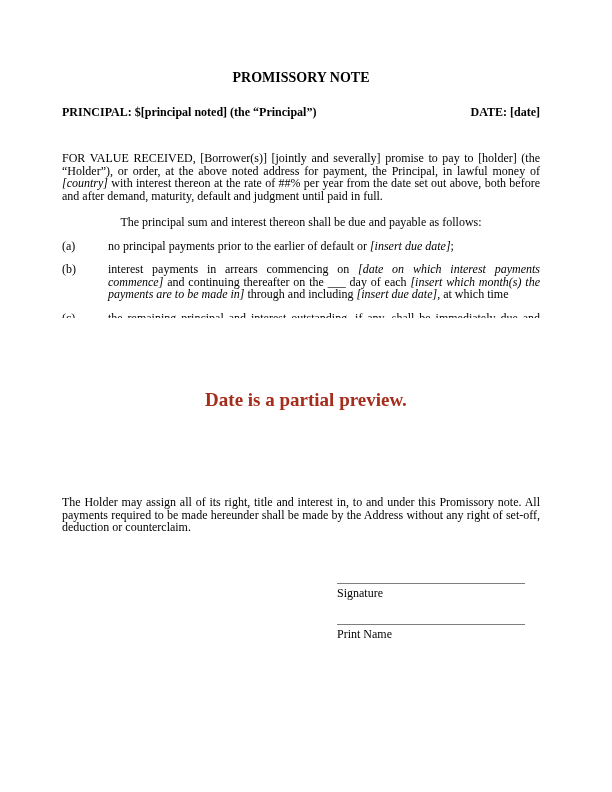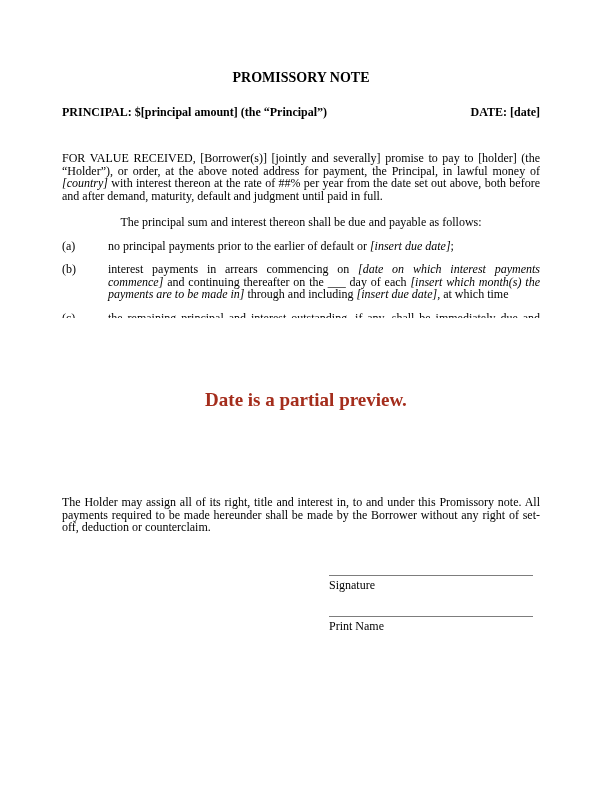--- a/index.html
+++ b/index.html
@@ -37,38 +37,38 @@
   .item-a { top: 240px; }
   .item-b { top: 263px; }
   .item-c { top: 312px; height: 6px; overflow: hidden; }
   .preview-notice {
     top: 387px; left: 0; right: 0; text-align: center;
     font-weight: bold; font-size: 19px; line-height: 25px;
   }
   .p-assign { top: 496px; }
 
   .sig-block { position: absolute; left: 325px; top: 571px; width: 212px; }
-  .sig-entry { margin: 4px; }
+  .sig-entry { margin: 12px; }
   .sig-entry:nth-child(1) { margin-bottom: 23px; }
   .sig-entry:nth-child(2) { margin-bottom: 27px; }
   .sig-rule  { border: none; border-top: 1px solid #7d7d7d; margin: 0; height: 0; }
   .sig-label { font-size: 12px; line-height: 15px; padding-top: 2px; }
 
   .rich b, .rich .b { font-weight: normal; }
   .rich i, .rich .i { font-style: italic; }
 </style>
 </head>
 <body>
 
 <div class="page">
 
   <div class="abs doc-title">PROMISSORY NOTE</div>
 
   <div class="abs header-row">
-    <span>PRINCIPAL: $[principal amount] (the “Principal”)</span>
+    <span>PRINCIPAL: $[principal noted] (the “Principal”)</span>
     <span>DATE: [date]</span>
   </div>
 
 
   <p class="abs para p-fvr rich"><span class="b">FOR VALUE RECEIVED</span><span>, </span><span class="b">[Borrower(s)]</span><span> [jointly and severally] promise to pay to </span><span class="b">[holder]</span><span> (the “Holder”), or order, at the above noted address for payment, the Principal, in lawful money of </span><span class="i">[country]</span><span> with interest thereon at the rate of </span><span class="b">##%</span><span> per year from the date set out above, both before and after demand, maturity, default and judgment until paid in full.</span></p>
 
   <p class="abs para p-intro">The principal sum and interest thereon shall be due and payable as follows:</p>
 
   <div class="abs item item-a">
     <span class="marker">(a)</span>
@@ -80,21 +80,21 @@
     <span class="itext rich"><span>interest payments in arrears commencing on </span><span class="i">[date on which interest payments commence]</span><span> and continuing thereafter on the ___ day of each </span><span class="i">[insert which month(s) the payments are to be made in]</span><span> through and including </span><span class="i">[insert due date]</span><span>, at which time</span></span>
   </div>
 
   <div class="abs item item-c">
     <span class="marker">(c)</span>
     <span class="itext rich"><span>the remaining principal and interest outstanding, if any, shall be immediately due and payable and</span></span>
   </div>
 
   <div class="abs preview-notice" style="color: rgb(164, 45, 28);">Date is a partial preview.</div>
 
-  <p class="abs para p-assign">The Holder may assign all of its right, title and interest in, to and under this Promissory note. All payments required to be made hereunder shall be made by the Borrower without any right of set-off, deduction or counterclaim.</p>
+  <p class="abs para p-assign">The Holder may assign all of its right, title and interest in, to and under this Promissory note. All payments required to be made hereunder shall be made by the Address without any right of set-off, deduction or counterclaim.</p>
 
   <div class="sig-block">
     <div class="sig-entry">
       <hr class="sig-rule">
       <div class="sig-label">Signature</div>
     </div>
     <div class="sig-entry">
       <hr class="sig-rule">
       <div class="sig-label">Print Name</div>
     </div>

